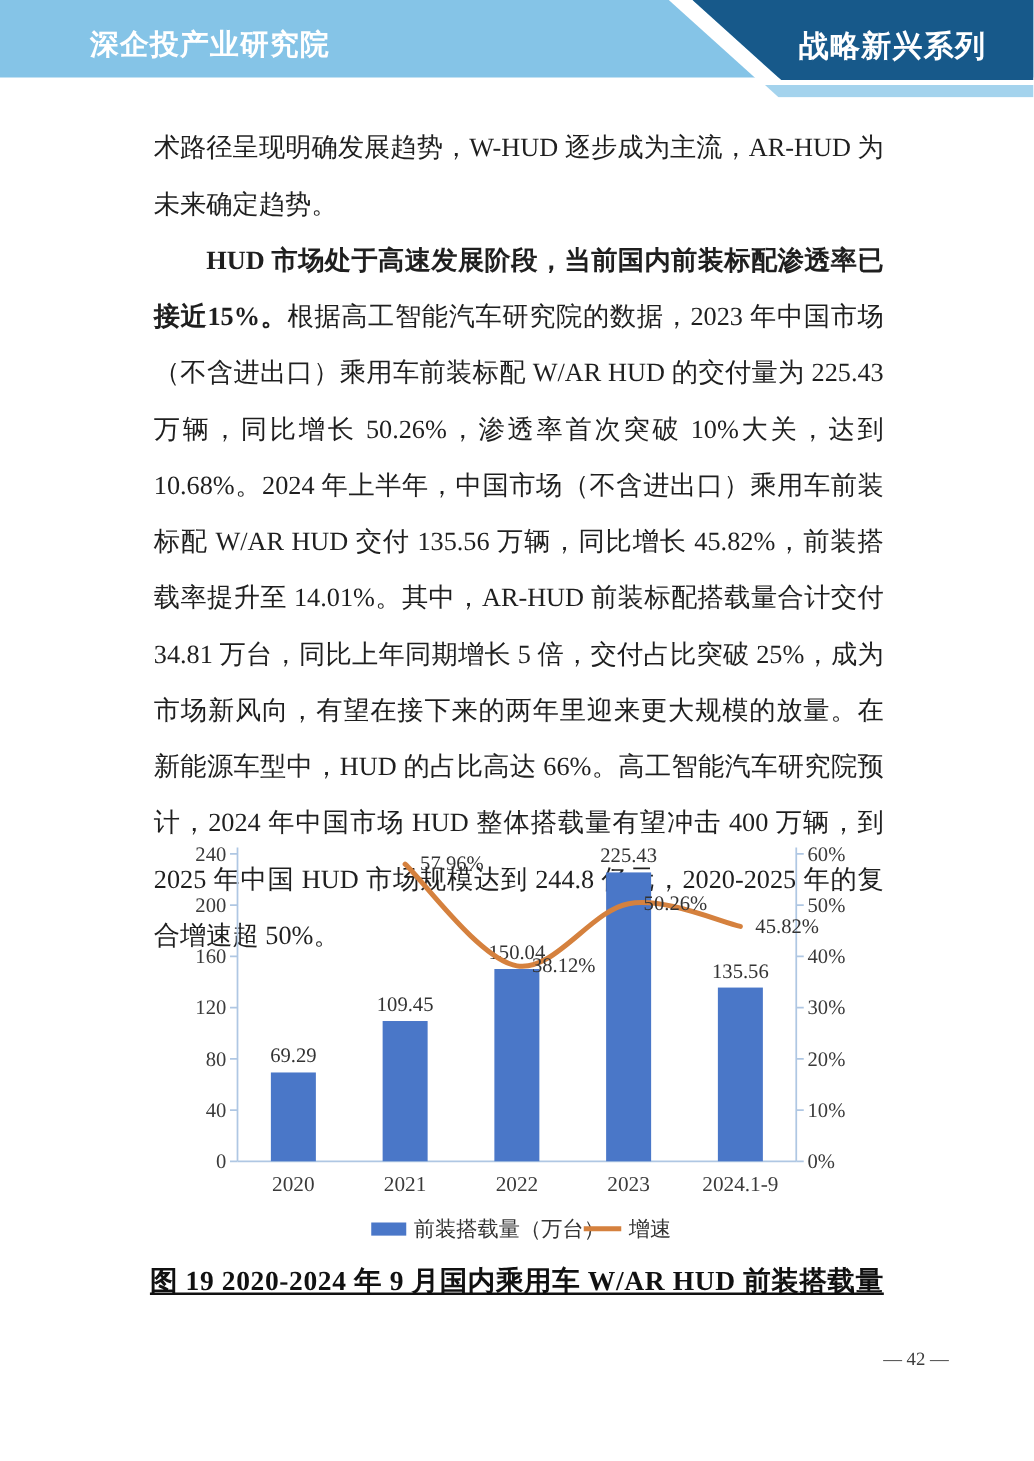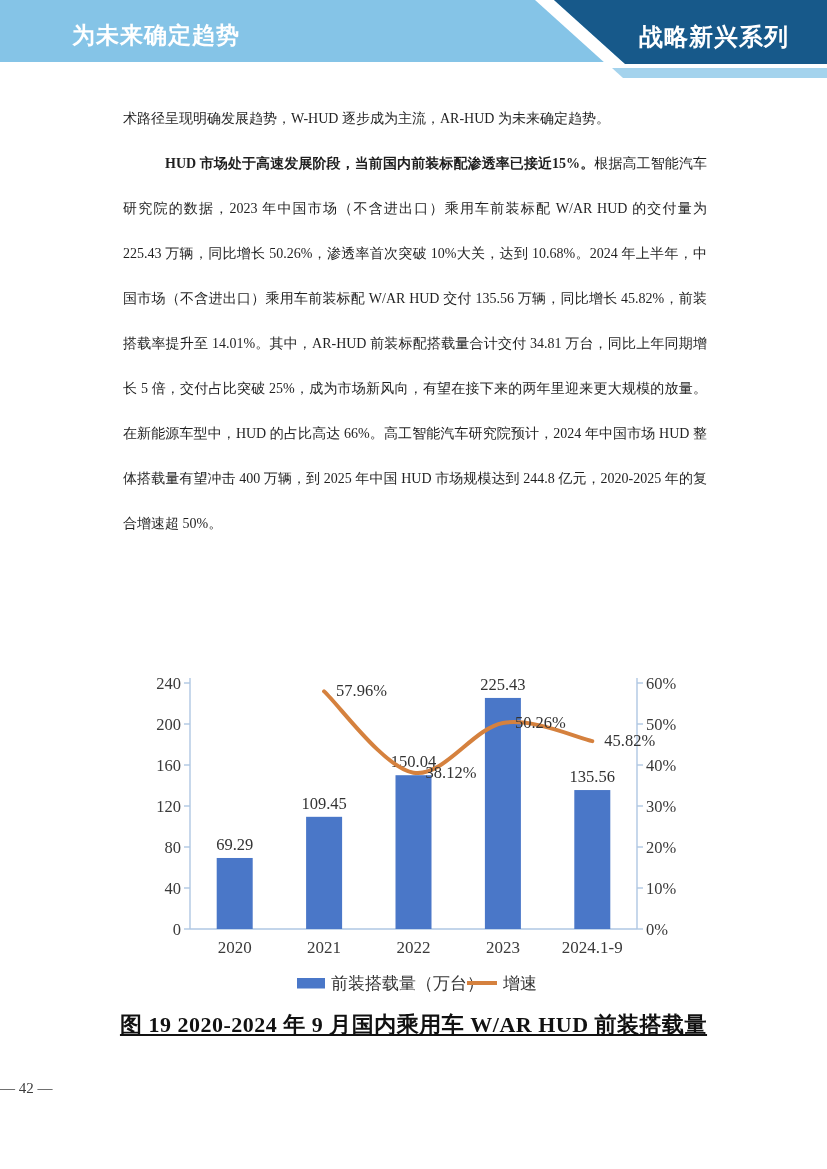--- a/index.html
+++ b/index.html
@@ -16,44 +16,44 @@
                   clip-path:polygon(554px 0,827px 0,827px 64px,625px 64px); }
   .header-substrip{ position:absolute; left:0; top:68px; width:827px; height:10px;
                   background:var(--header-light,#85C4E7); opacity:.75;
                   clip-path:polygon(612px 0,827px 0,827px 10px,623px 10px); }
   .header-left-title{ position:absolute; left:72px; top:20px; font-family:"Liberation Sans","DejaVu Sans",sans-serif;
                   font-size:23px; font-weight:bold; color:#fff; letter-spacing:1px; }
   .header-right-title{ position:absolute; right:38px; top:21px; font-family:Liberation Serif, serif;
                   font-size:24px; font-weight:bold; color:#fff; letter-spacing:1px; }
   
   .body-text { position:absolute; left:123px; top:96px; width:584px;
-               font-size:14px; line-height:45px; text-align:justify; }
+               font-size:21px; line-height:45px; text-align:justify; }
   .body-text p { margin:0; }
   .body-text p.indent { text-indent:42px; }
   .body-text strong { font-weight:bold; }
   
   .chart { position:absolute; left:145px; top:670px; width:560px; height:338px; }
   .chart svg text { font-family:"Liberation Serif","DejaVu Serif",serif; }
   
   .caption { position:absolute; left:0; top:1010px; width:827px; text-align:center;
              font-size:22px; font-weight:bold; color:#111; letter-spacing:.5px;text-decoration:underline; }
-  .footer  { position:absolute; left:0; top:1080px; width:759px; text-align:left;
+  .footer  { position:absolute; left:0; top:1080px; width:759px; text-align:right;
              font-size:15px; color:#3c3c3c; }
 </style>
 </head>
 <body>
 
 <div class="page">
 
   <div class="header">
     <div class="header-bar"></div>
     <div class="header-stripe"></div>
     <div class="header-ribbon"></div>
     <div class="header-substrip"></div>
-    <div class="header-left-title">为未来确定趋势</div>
+    <div class="header-left-title">深企投产业研究院</div>
     <div class="header-right-title">战略新兴系列</div>
   </div>
 
   <div class="body-text">
     <p><span>术路径呈现明确发展趋势，W-HUD 逐步成为主流，AR-HUD 为未来确定趋势。</span></p>
     <p class="indent"><strong>HUD 市场处于高速发展阶段，当前国内前装标配渗透率已接近15%。</strong><span>根据高工智能汽车研究院的数据，2023 年中国市场（不含进出口）乘用车前装标配 W/AR HUD 的交付量为 225.43 万辆，同比增长 50.26%，渗透率首次突破 10%大关，达到 10.68%。2024 年上半年，中国市场（不含进出口）乘用车前装标配 W/AR HUD 交付 135.56 万辆，同比增长 45.82%，前装搭载率提升至 14.01%。其中，AR-HUD 前装标配搭载量合计交付 34.81 万台，同比上年同期增长 5 倍，交付占比突破 25%，成为市场新风向，有望在接下来的两年里迎来更大规模的放量。在新能源车型中，HUD 的占比高达 66%。高工智能汽车研究院预计，2024 年中国市场 HUD 整体搭载量有望冲击 400 万辆，到 2025 年中国 HUD 市场规模达到 244.8 亿元，2020-2025 年的复合增速超 50%。</span></p>
   </div>
 
   <div class="chart" id="chart"><svg viewBox="0 0 560 338" width="560" height="338">
         <g stroke="#AFC7E3" stroke-width="1.4">

